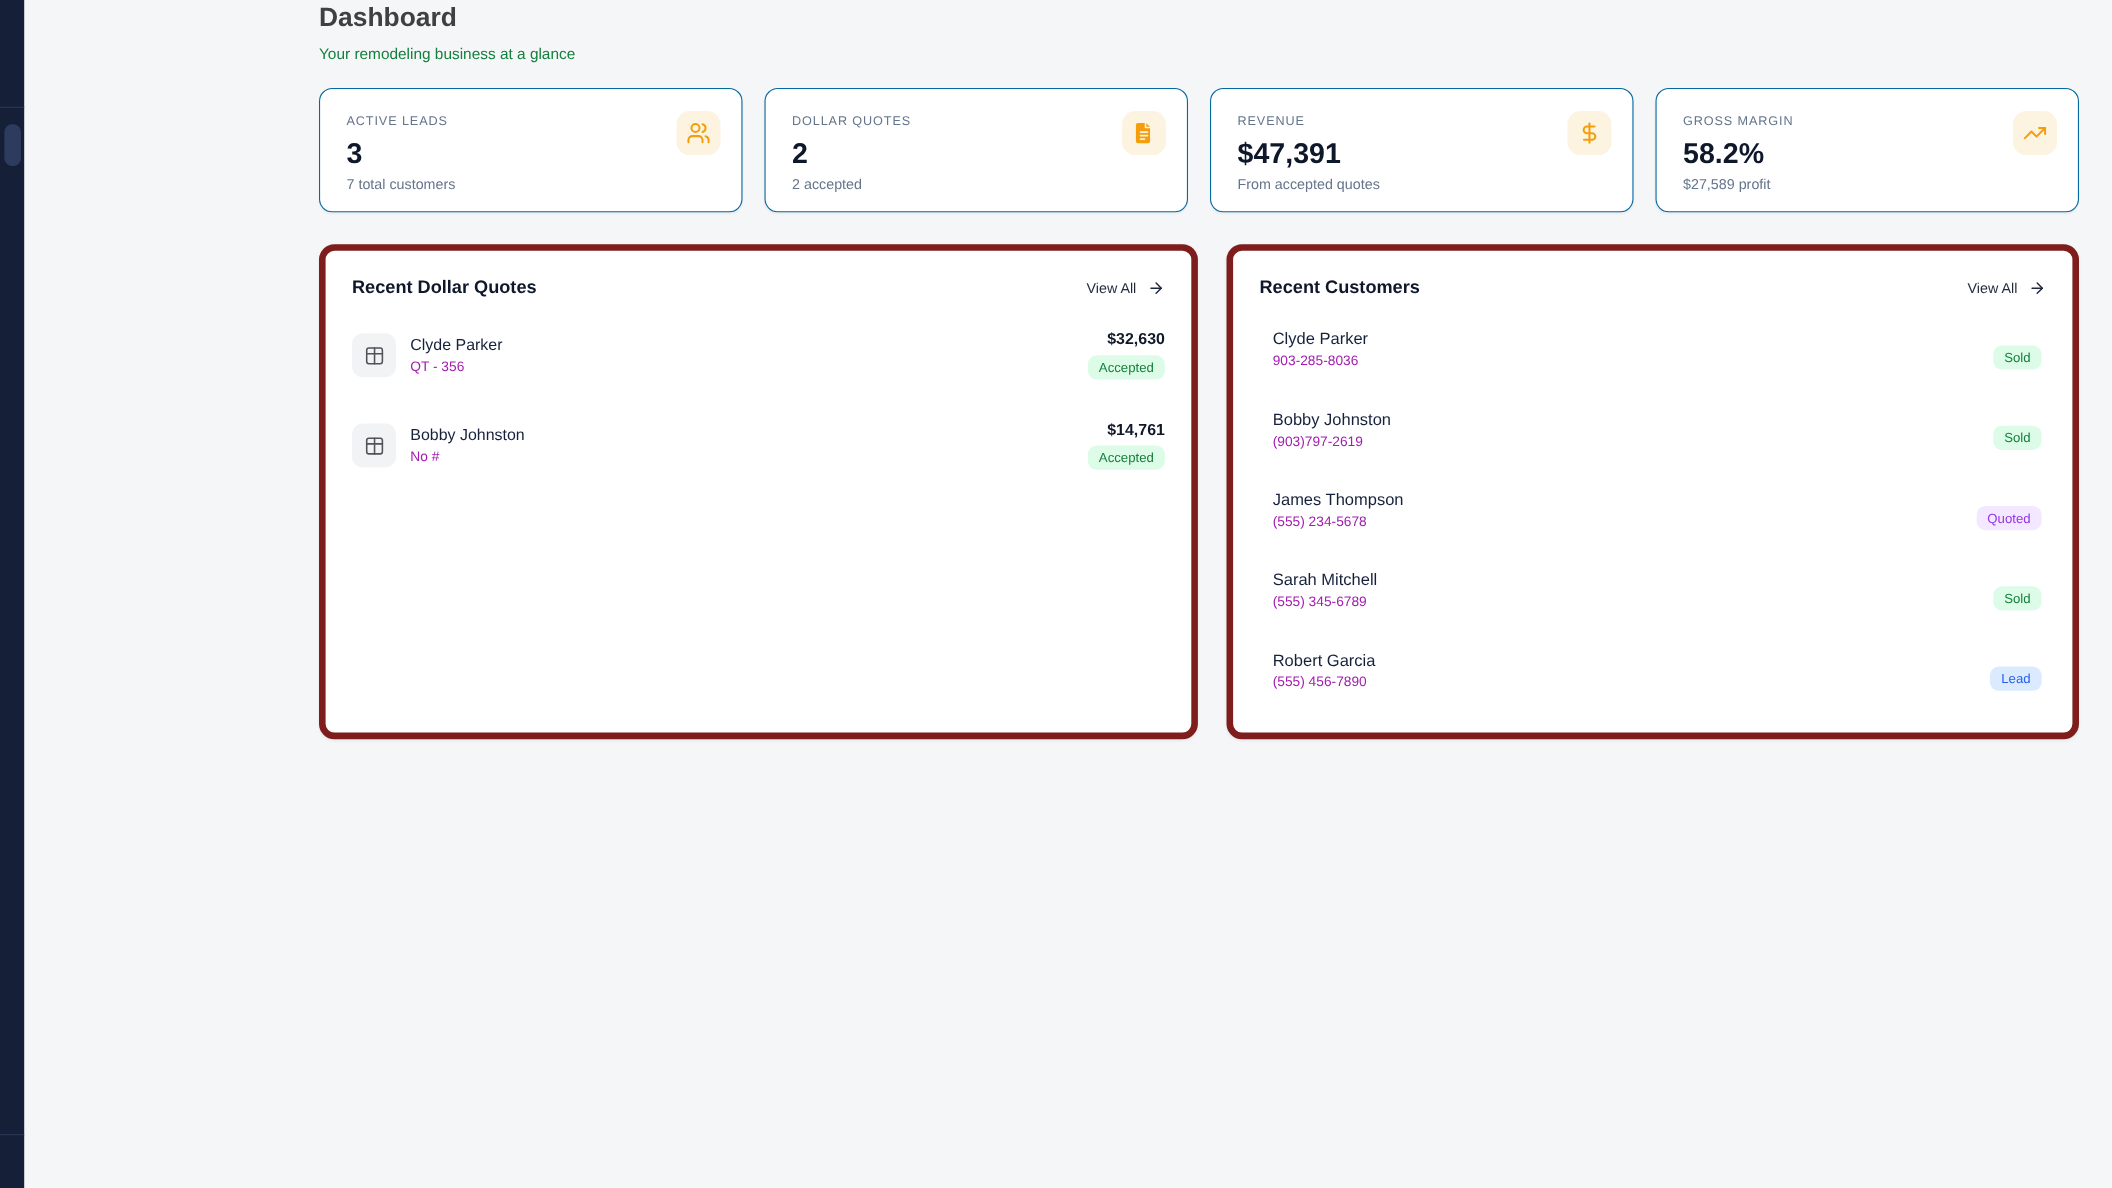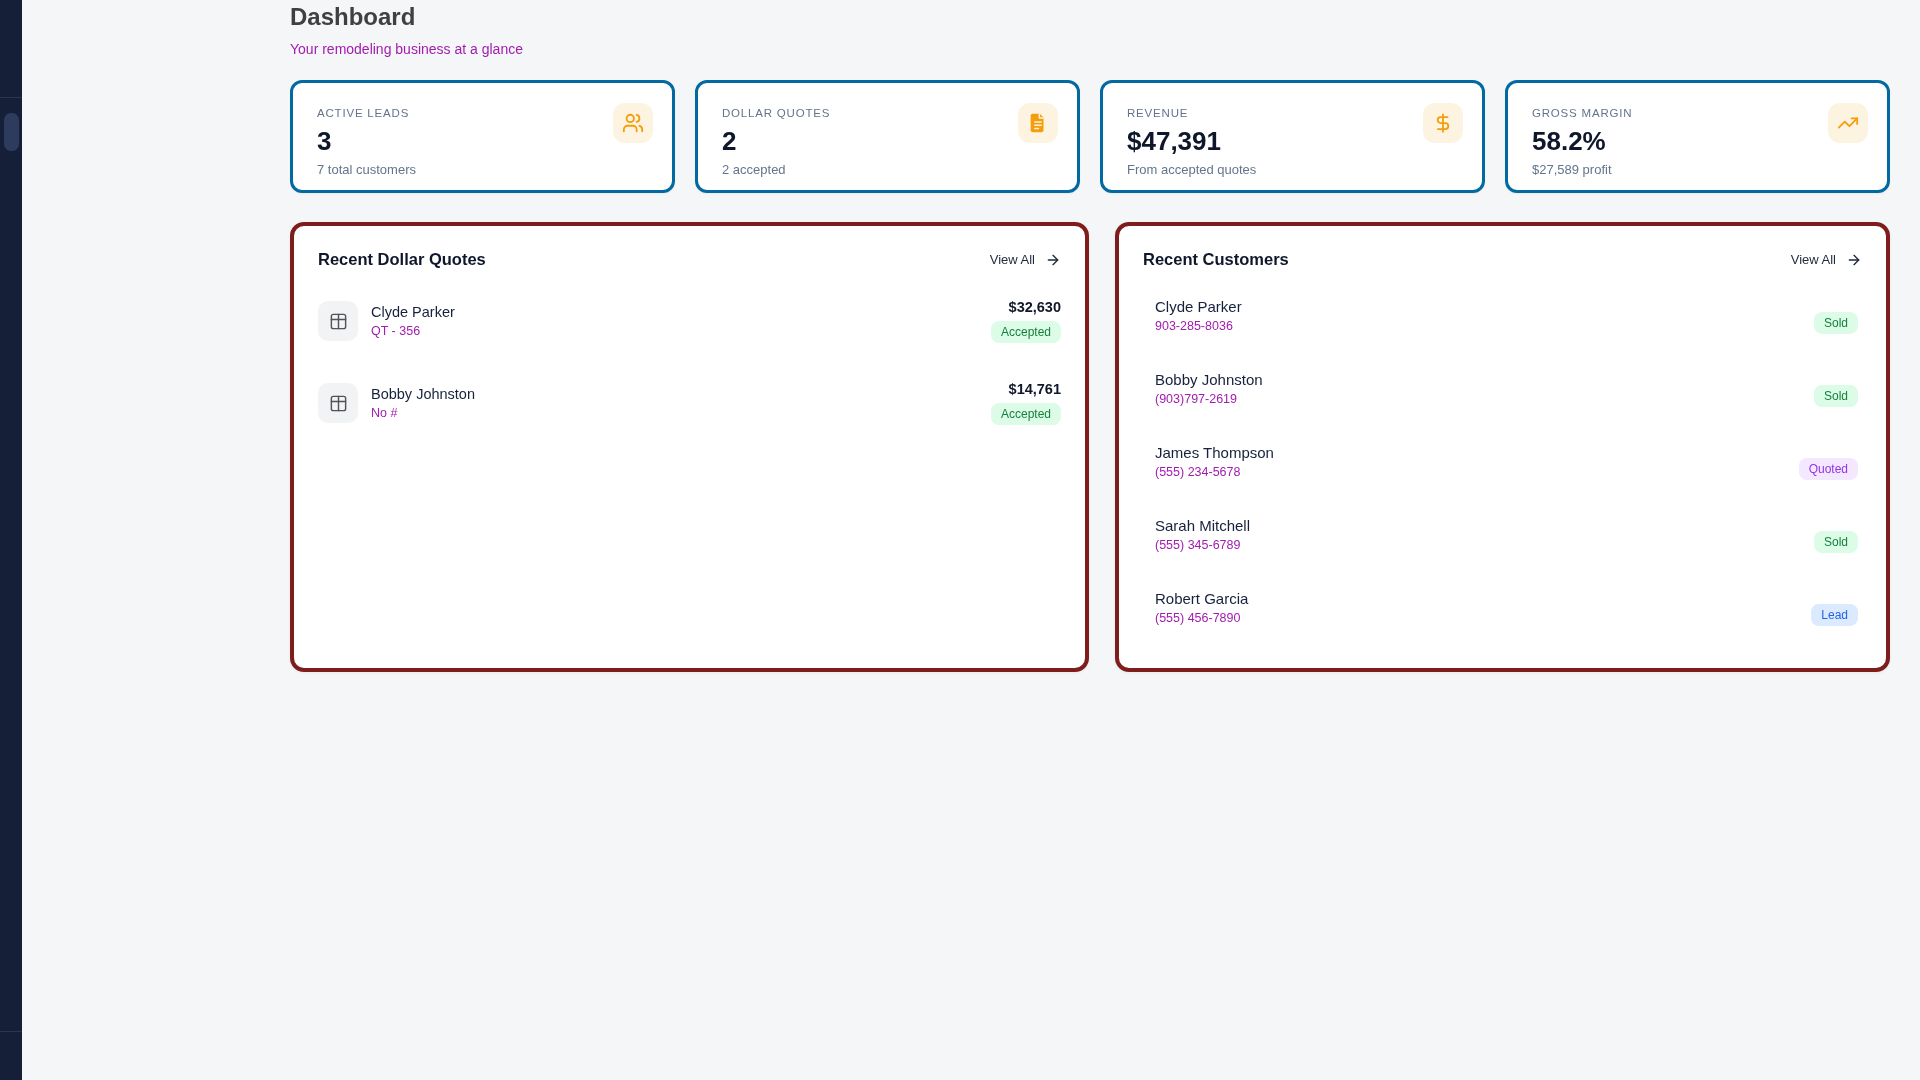--- a/index.html
+++ b/index.html
@@ -17,41 +17,41 @@
   .sidebar .divider{position:absolute;left:0;width:22px;height:1px;background:#2A3654;}
   .sidebar .divider.top{top:97px;}
   .sidebar .divider.bottom{top:1031px;}
   .sidebar .active-pill{
     position:absolute;left:4px;top:113px;width:15px;height:38px;
     background:#2D3C5E;border-radius:7px;
   }
   
   .main{position:absolute;left:290px;top:0;width:1600px;}
   h1.page-title{margin:2px 0 0;font-size:24px;line-height:30px;font-weight:700;color:#404040;}
-  .page-subtitle{margin-top:8px;font-size:14px;line-height:18px;color:#a21caf;}
+  .page-subtitle{margin-top:8px;font-size:14px;line-height:18px;color:#15803d;}
   
   .stats-row{margin-top:22px;display:grid;grid-template-columns:repeat(4,1fr);gap:20px;}
   .stat-card{
-    position:relative;height:113px;background:#fff;border:3px solid #0369a1;border-radius:12px;
+    position:relative;height:113px;background:#fff;border:1px solid #0369a1;border-radius:12px;
     box-shadow:0 1px 2px rgba(16,24,40,.05);box-sizing:border-box;padding:24px;
   }
   .stat-label{font-size:11.5px;font-weight:500;letter-spacing:.07em;color:#64748B;text-transform:uppercase;}
   .stat-value{margin-top:9px;font-size:26px;line-height:26px;font-weight:700;color:#0F172A;}
   .stat-sub{margin-top:8px;font-size:13px;color:#64748B;}
   .icon-chip{
     position:absolute;right:19px;top:20px;width:40px;height:40px;border-radius:12px;
     background:var(--chip-bg,#FDF3E1);display:flex;align-items:center;justify-content:center;
   }
   .icon-chip svg{width:22px;height:22px;stroke:var(--accent-orange,#F59E0B);fill:none;stroke-width:2;stroke-linecap:round;stroke-linejoin:round;}
   .icon-chip svg .filled{fill:var(--accent-orange,#F59E0B);stroke:none;}
   .icon-chip svg .inner{stroke:var(--chip-bg,#FDF3E1);stroke-width:1.6;}
   
   .panels-row{margin-top:29px;display:grid;grid-template-columns:799px 775px;gap:26px;}
   .panel{
-    background:#fff;border:4px solid #7f1d1d;border-radius:14px;height:450px;box-sizing:border-box;
+    background:#fff;border:6px solid #7f1d1d;border-radius:14px;height:450px;box-sizing:border-box;
     box-shadow:0 1px 3px rgba(16,24,40,.06);padding:24px;
   }
   .panel-head{display:flex;align-items:center;justify-content:space-between;}
   .panel-title{font-size:16.5px;font-weight:700;color:#0F172A;}
   .view-all{display:flex;align-items:center;gap:10px;cursor:pointer;}
   .view-all span{font-size:13px;font-weight:500;color:#1E293B;}
   .view-all svg{width:16px;height:16px;stroke:#1E293B;fill:none;stroke-width:2;stroke-linecap:round;stroke-linejoin:round;}
   .rows{margin-top:24px;}
   
   .quote-row{display:flex;align-items:center;height:56px;margin-bottom:26px;}

